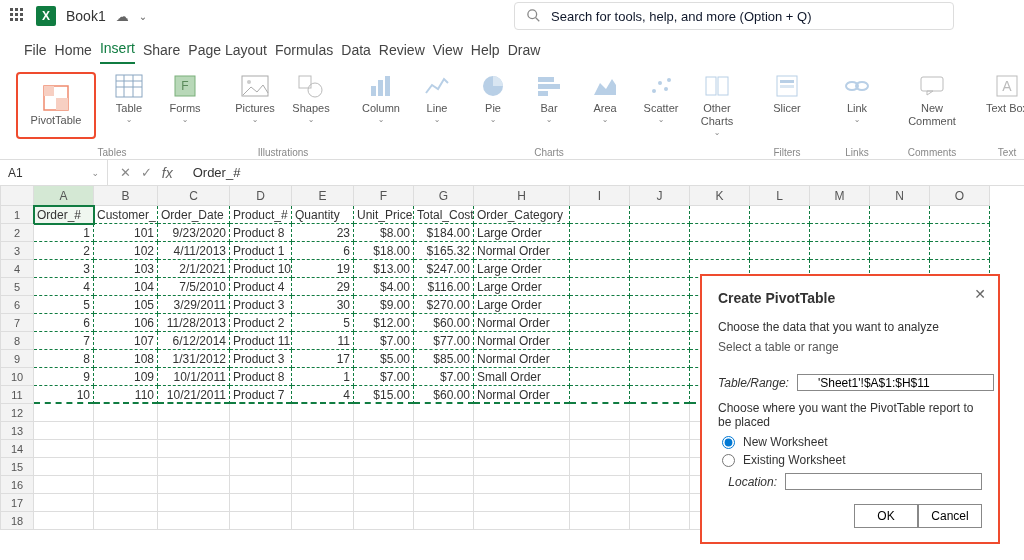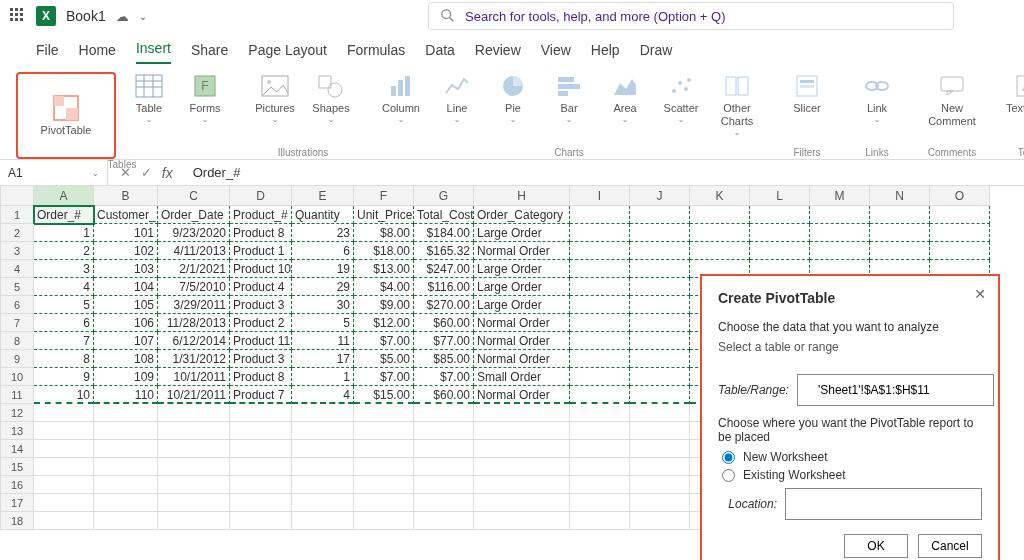--- a/index.html
+++ b/index.html
@@ -6,40 +6,40 @@
 body { background:#fff; width:1024px; height:560px; overflow:hidden; font-size:13px; color:#333; position:relative; }
 
 
 .titlebar { display:flex; align-items:center; height:32px; padding:0 10px; gap:10px; }
 .app-grid { width:16px; height:16px; display:grid; grid-template-columns:repeat(3,3px); grid-template-rows:repeat(3,3px); gap:2px; }
 .app-grid span { background:#555; }
 .excel-ico { width:20px; height:20px; background:#107c41; color:#fff; font-size:12px; font-weight:bold; display:flex; align-items:center; justify-content:center; border-radius:2px; }
 .title-text { font-size:14px; }
 .cloud-ico { color:#666; font-size:13px; }
 .chevron { color:#666; font-size:10px; }
-.search-box { margin-left:auto; margin-right:60px; width:526px; height:28px; border:1px solid #ddd; border-radius:4px; display:flex; align-items:center; padding:4px 12px; gap:10px; color:#4c1d95; background:#fff; }
+.search-box { margin-left:auto; margin-right:60px; width:440px; height:28px; border:1px solid #ddd; border-radius:4px; display:flex; align-items:center; padding:4px 12px; gap:10px; color:#0f172a; background:#fff; }
 .search-box svg { width:14px; height:14px; }
 
 
-.tabs { display:flex; gap:20px; padding:0 36px; height:32px; align-items:end; border-bottom:0; }
+.tabs { display:flex; gap:8px; padding:0 24px; height:32px; align-items:end; border-bottom:0; }
 .tab { padding-bottom:6px; font-size:14px; color:#444; cursor:pointer; }
 .tab.active { color:#107c41; border-bottom:2px solid #107c41; }
 
 
 .ribbon { display:flex; align-items:flex-start; padding:8px 10px 0; border-bottom:1px solid #ddd; height:96px; gap:4px; }
 .group { display:flex; flex-direction:column; align-items:center; height:86px; padding:0 6px; }
 .group-items { display:flex; gap:10px; }
 .rbtn { display:flex; flex-direction:column; align-items:center; justify-content:flex-start; width:46px; cursor:pointer; }
 .rbtn.wide { width:56px; }
 .rbtn .ico { width:28px; height:28px; display:flex; align-items:center; justify-content:center; }
 .rbtn .lbl { font-size:11px; color:#555; text-align:center; line-height:1.2; margin-top:2px; }
 .rbtn .dd { font-size:8px; color:#888; }
 .group-label { font-size:10px; color:#888; margin-top:auto; }
 .sep { width:1px; background:#ddd; height:76px; margin:0 2px; }
-.hlbox { border:2px solid #ef4b2e; border-radius:4px; padding:20px; }
+.hlbox { border:2px solid #ef4b2e; border-radius:4px; padding:10px; }
 
 
 .fbar { display:flex; align-items:center; height:26px; border-bottom:1px solid #ddd; }
 .namebox { width:108px; border-right:1px solid #ddd; padding:0 8px; font-size:12px; display:flex; align-items:center; height:100%; }
 .namebox .dd { margin-left:auto; font-size:9px; color:#888; }
 .fx-tools { display:flex; align-items:center; gap:10px; padding:0 12px; color:#888; font-size:13px; }
 .fx-label { font-style:italic; color:#666; font-size:14px; }
 .fx-input { flex:1; padding:0 8px; font-size:13px; }
 
 
@@ -60,24 +60,24 @@
 .cA{width:60px}.cB{width:64px}.cC{width:72px}.cD{width:62px}.cE{width:62px}.cF{width:60px}.cG{width:60px}.cH{width:96px}.cI,.cJ,.cK,.cL,.cM,.cN,.cO{width:60px}
 
 
 .dialog { position:absolute; top:274px; left:700px; width:300px; border:2px solid #ef4b2e; background:#fff; padding:14px 16px 14px; font-size:12px; }
 .dialog h3 { font-size:14px; font-weight:700; margin-bottom:14px; }
 .dialog .close { position:absolute; top:10px; right:12px; font-size:14px; color:#666; cursor:pointer; }
 .dialog p { margin:10px 0 6px; color:#333; }
 .dialog .sub { color:#555; margin:4px 0 20px; }
 .dialog .field { display:flex; align-items:center; gap:8px; margin:6px 0; }
 .dialog .field label { width:96px; text-align:right;font-style:italic; }
-.dialog .field input[type=text] { flex:1; border:1px solid #888; height:32px; padding:0 20px; font-size:12px; }
+.dialog .field input[type=text] { flex:1; border:1px solid #888; height:17px; padding:0 20px; font-size:12px; }
 .dialog .radio { display:flex; align-items:center; gap:8px; margin:4px 0 4px 4px; }
 .dialog .radio input { accent-color:#0078d4; }
-.dialog .btns { display:flex; justify-content:flex-end; gap:10px; margin-top:14px; }
+.dialog .btns { display:flex; justify-content:flex-end; margin-top:14px; }
 .dialog .btns button { width:64px; height:24px; border:1px solid #888; background:#fff; font-size:12px; cursor:pointer; }
 
 svg { display:block; }
 </style>
 </head>
 <body>
 
 <div class="titlebar">
   <div class="app-grid">
       <span></span>

